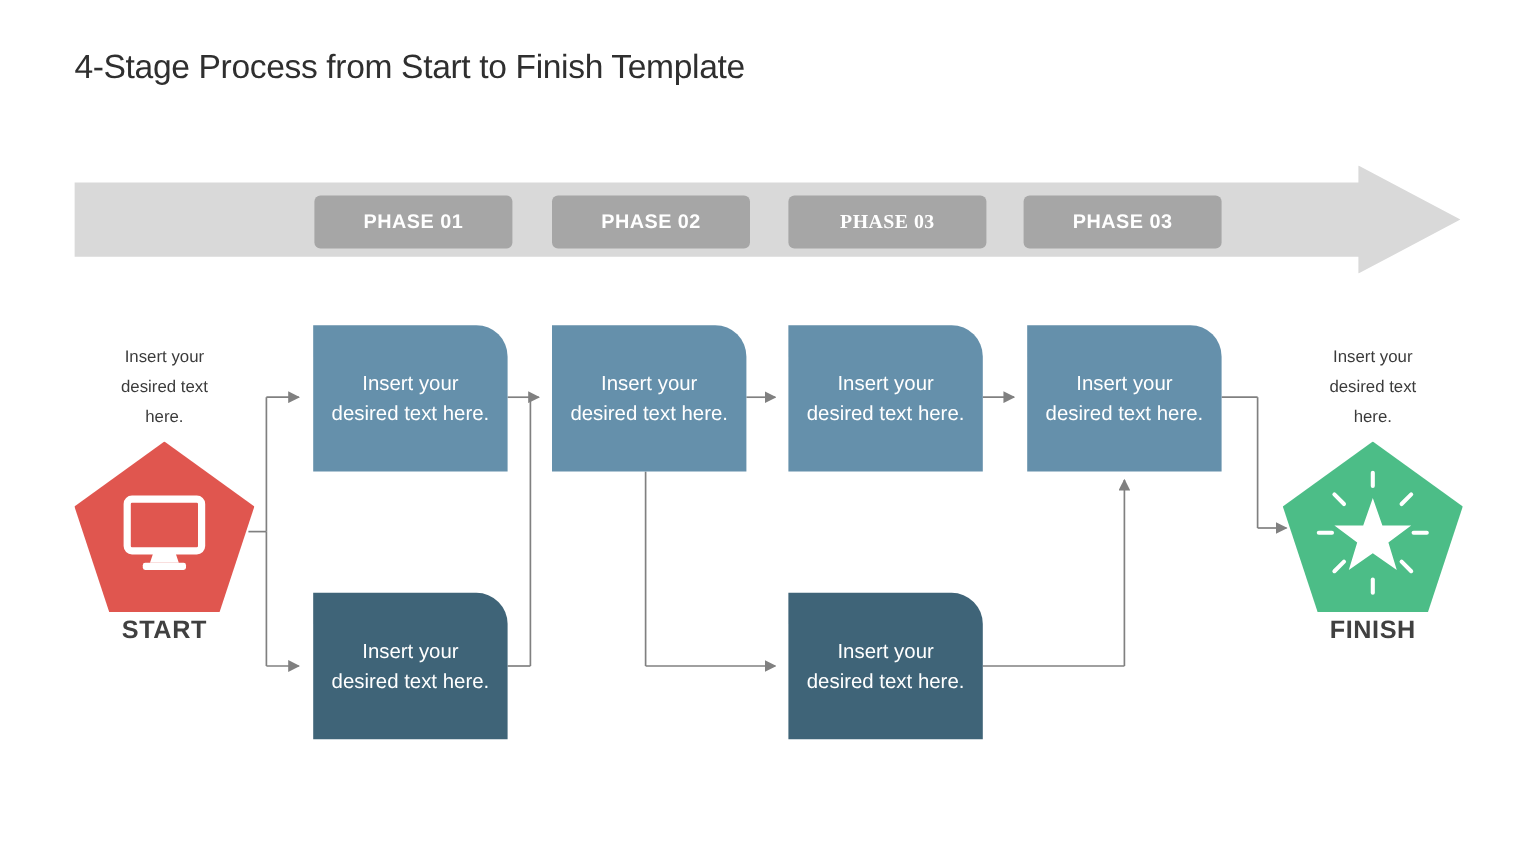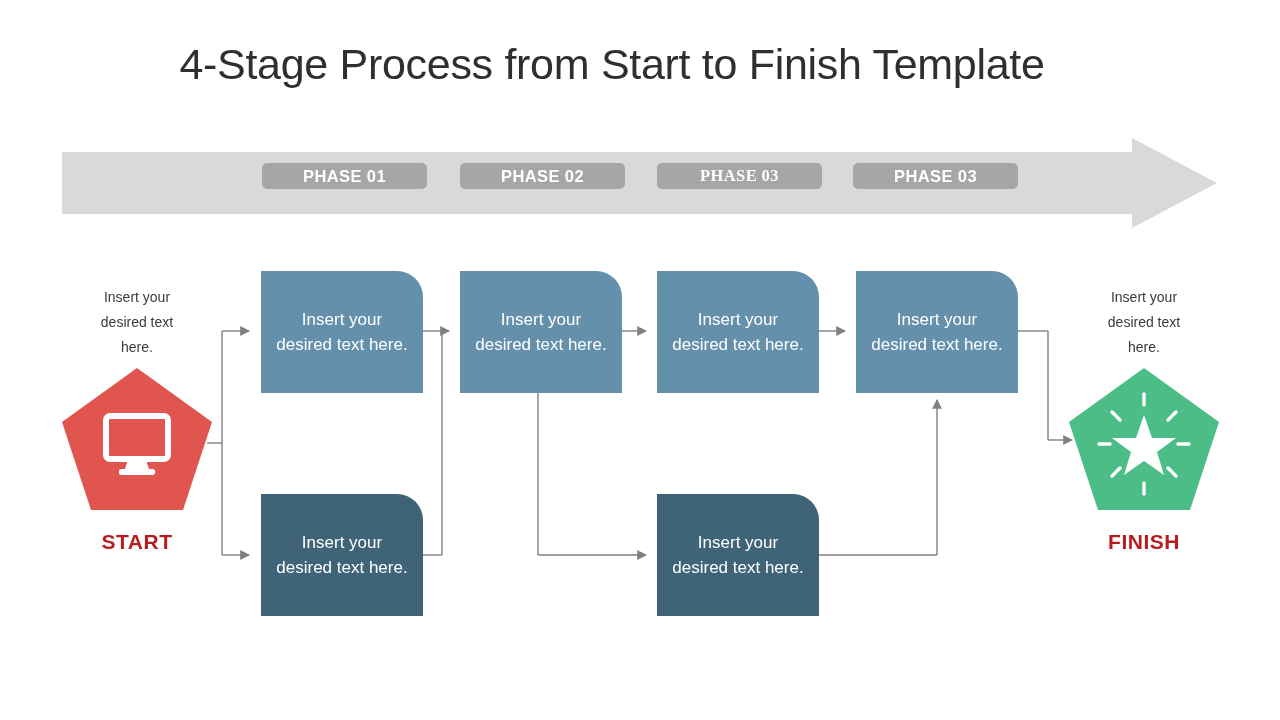--- a/index.html
+++ b/index.html
@@ -22,46 +22,45 @@
     width: 1280px;
     height: 720px;
   }
 
   
   #page-title {
     position: absolute;
     left: 62px;
     top: 40px;
     width: 1100px;
-    font-size: 43px;
+    font-size: 28px;
     font-weight: 400;
     letter-spacing: -0.3px;
     color: #2f2f2f;
     white-space: nowrap;
-    text-align: center;
   }
 
   
   #phase-banner {
     position: absolute;
     left: 62px;
     top: 138px;
     width: 1155px;
     height: 90px;
   }
   #banner-shape {
     position: absolute;
     left: 0; top: 0;
     width: 1155px;
     height: 90px;
   }
   .phase-chip {
     position: absolute;
     top: 25px;
-    height: 26px;
+    height: 44px;
     background: #a6a6a6;
     border-radius: 5px;
     color: #ffffff;
     font-size: 16.5px;
     font-weight: bold;
     letter-spacing: 0.4px;
     display: flex;
     align-items: center;
     justify-content: center;
   }
@@ -94,24 +93,24 @@
     color: #3b3b3b;
     white-space: pre-line;
   }
   .pentagon-wrap {
     position: relative;
     width: 150px;
     height: 142px;
     margin: 8px auto 0 auto;
   }
   .endpoint-label {
-    margin-top: 20px;
+    margin-top: 4px;
     font-size: 21px;
     font-weight: bold;
-    color: #b91c1c;
+    color: #404040;
     letter-spacing: 0.5px;
   }
 
   
   #connectors {
     position: absolute;
     left: 0; top: 0;
     width: 1280px;
     height: 720px;
     pointer-events: none;

